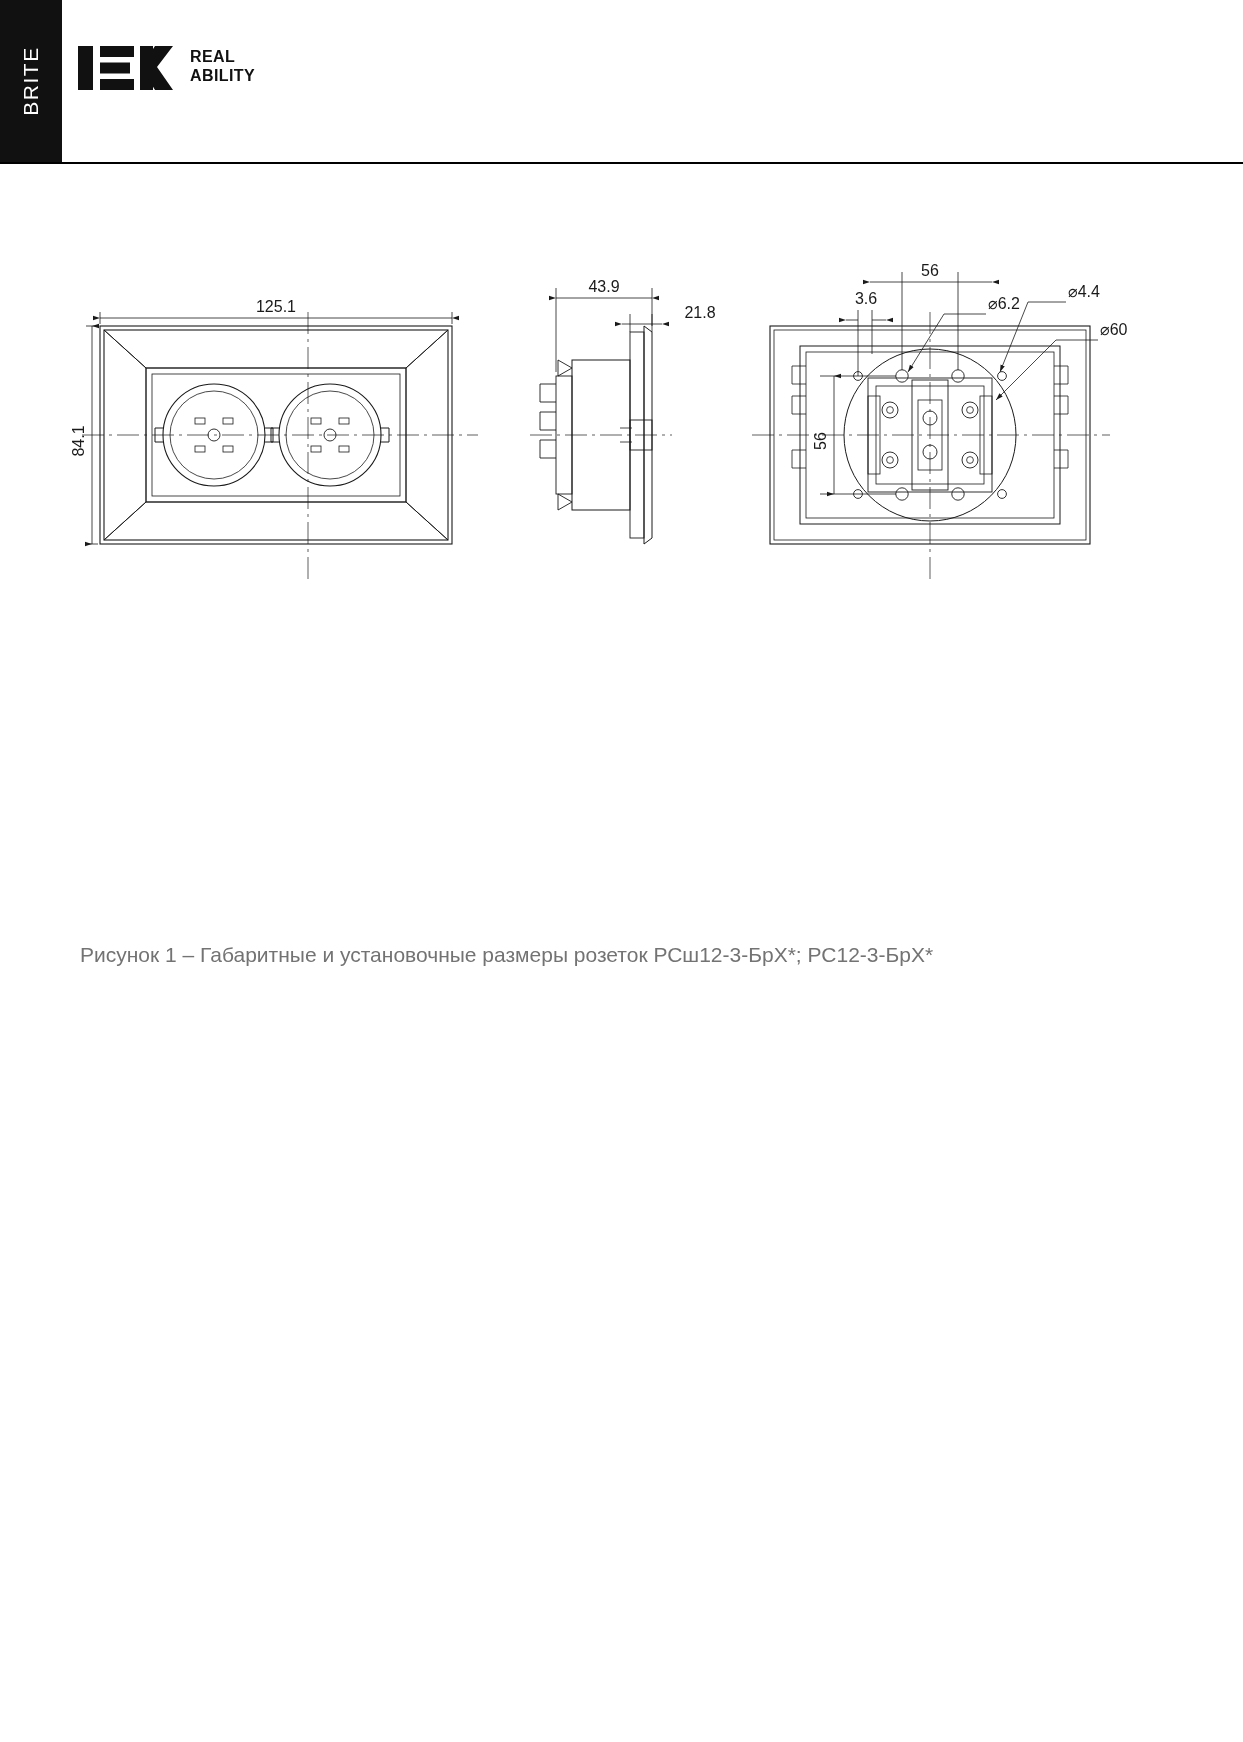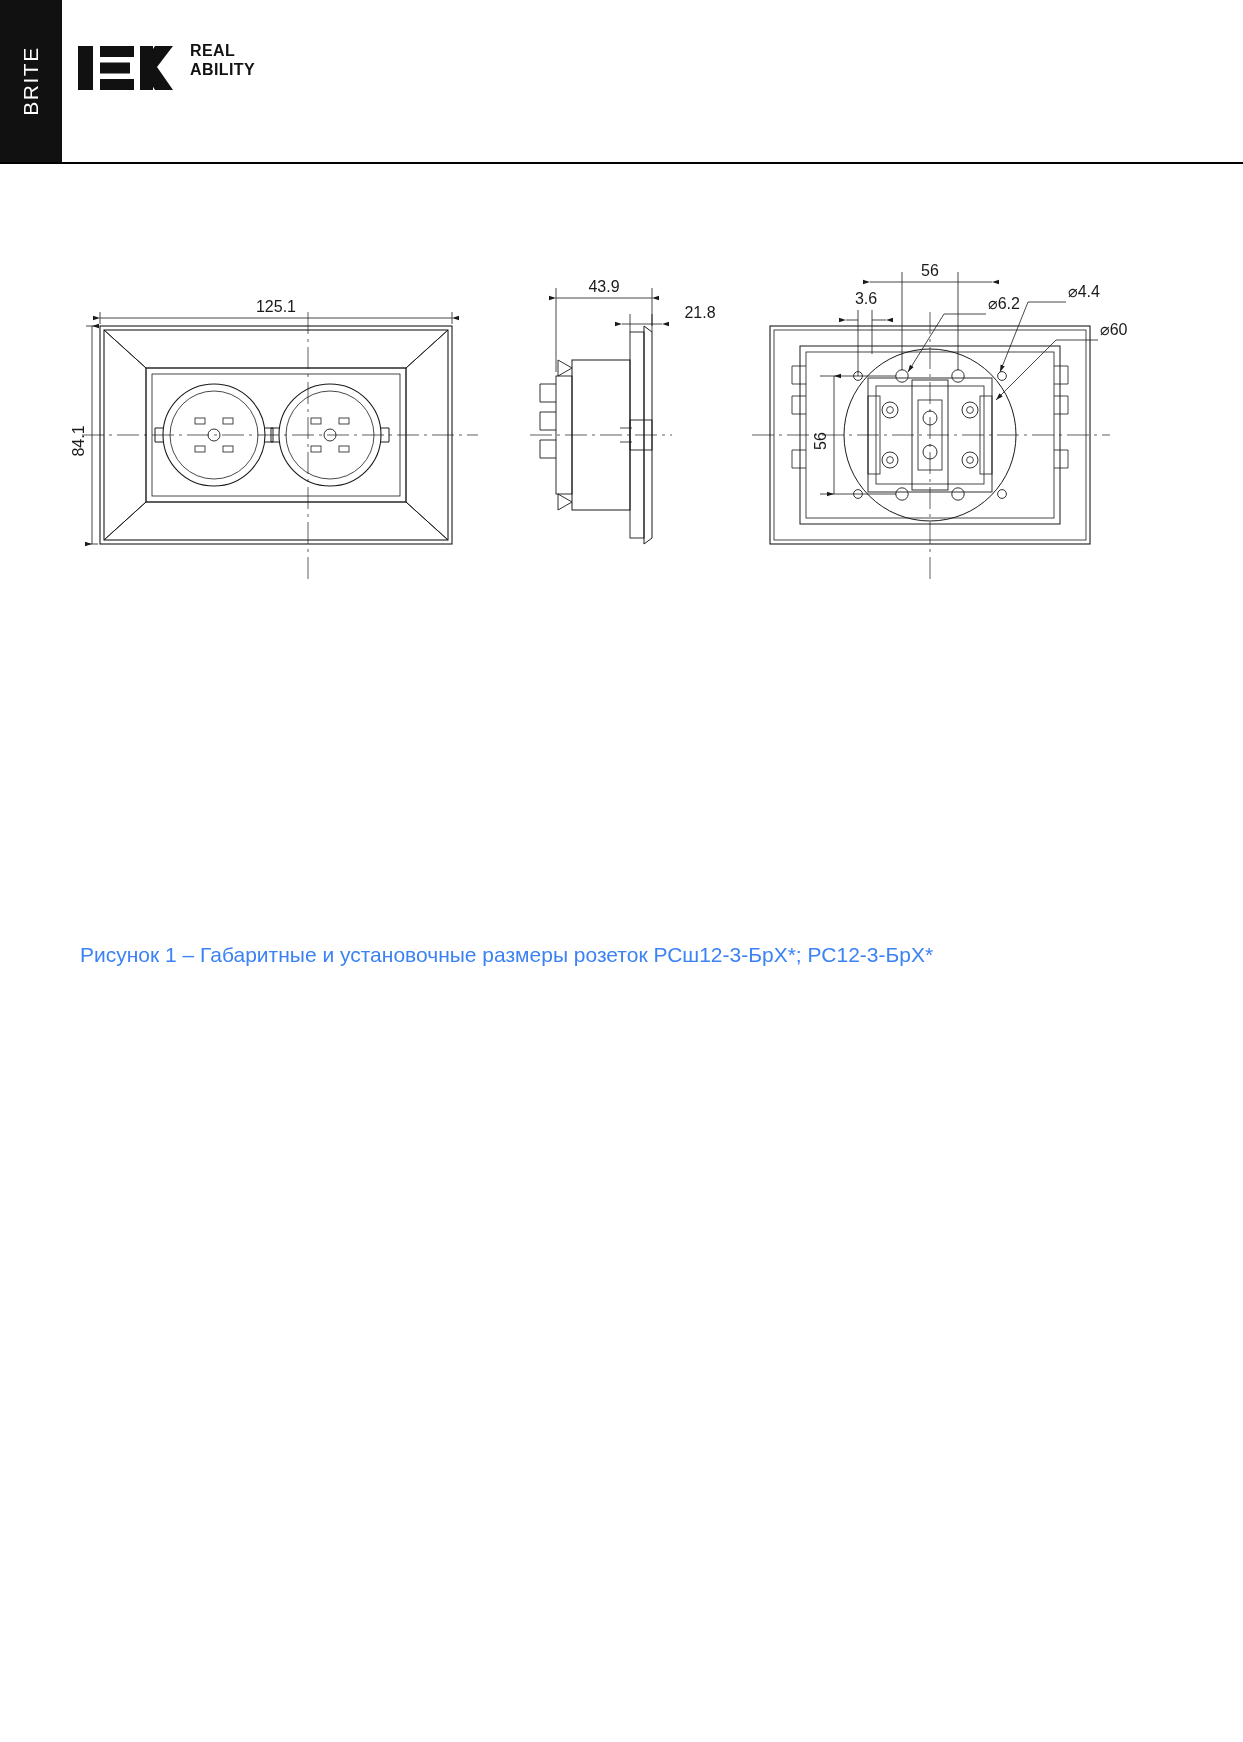--- a/index.html
+++ b/index.html
@@ -49,20 +49,21 @@
     display: flex;
     align-items: flex-start;
   }
   .logo-mark {
     position: relative;
     width: 96px;
     height: 50px;
   }
   .logo-sub {
     margin-left: 16px;
+    margin-top: 6px;
     line-height: 1.18;
   }
   .logo-sub div {
     font-size: 16px;
     font-weight: bold;
     letter-spacing: 0.4px;
     color: #111111;
   }
 
   
@@ -75,21 +76,21 @@
   }
   .drawing-area svg { display: block; }
 
   
   .caption {
     position: absolute;
     top: 940px;
     left: 80px;
     width: 1090px;
     font-size: 21px;
-    color: #3b82f6;
+    color: #737373;
     line-height: 1.4;
   }
 </style>
 </head>
 <body>
 
 <div class="header-band">
 
   <div class="brand-tab">
     <span class="brand-tab-label">BRITE</span>

